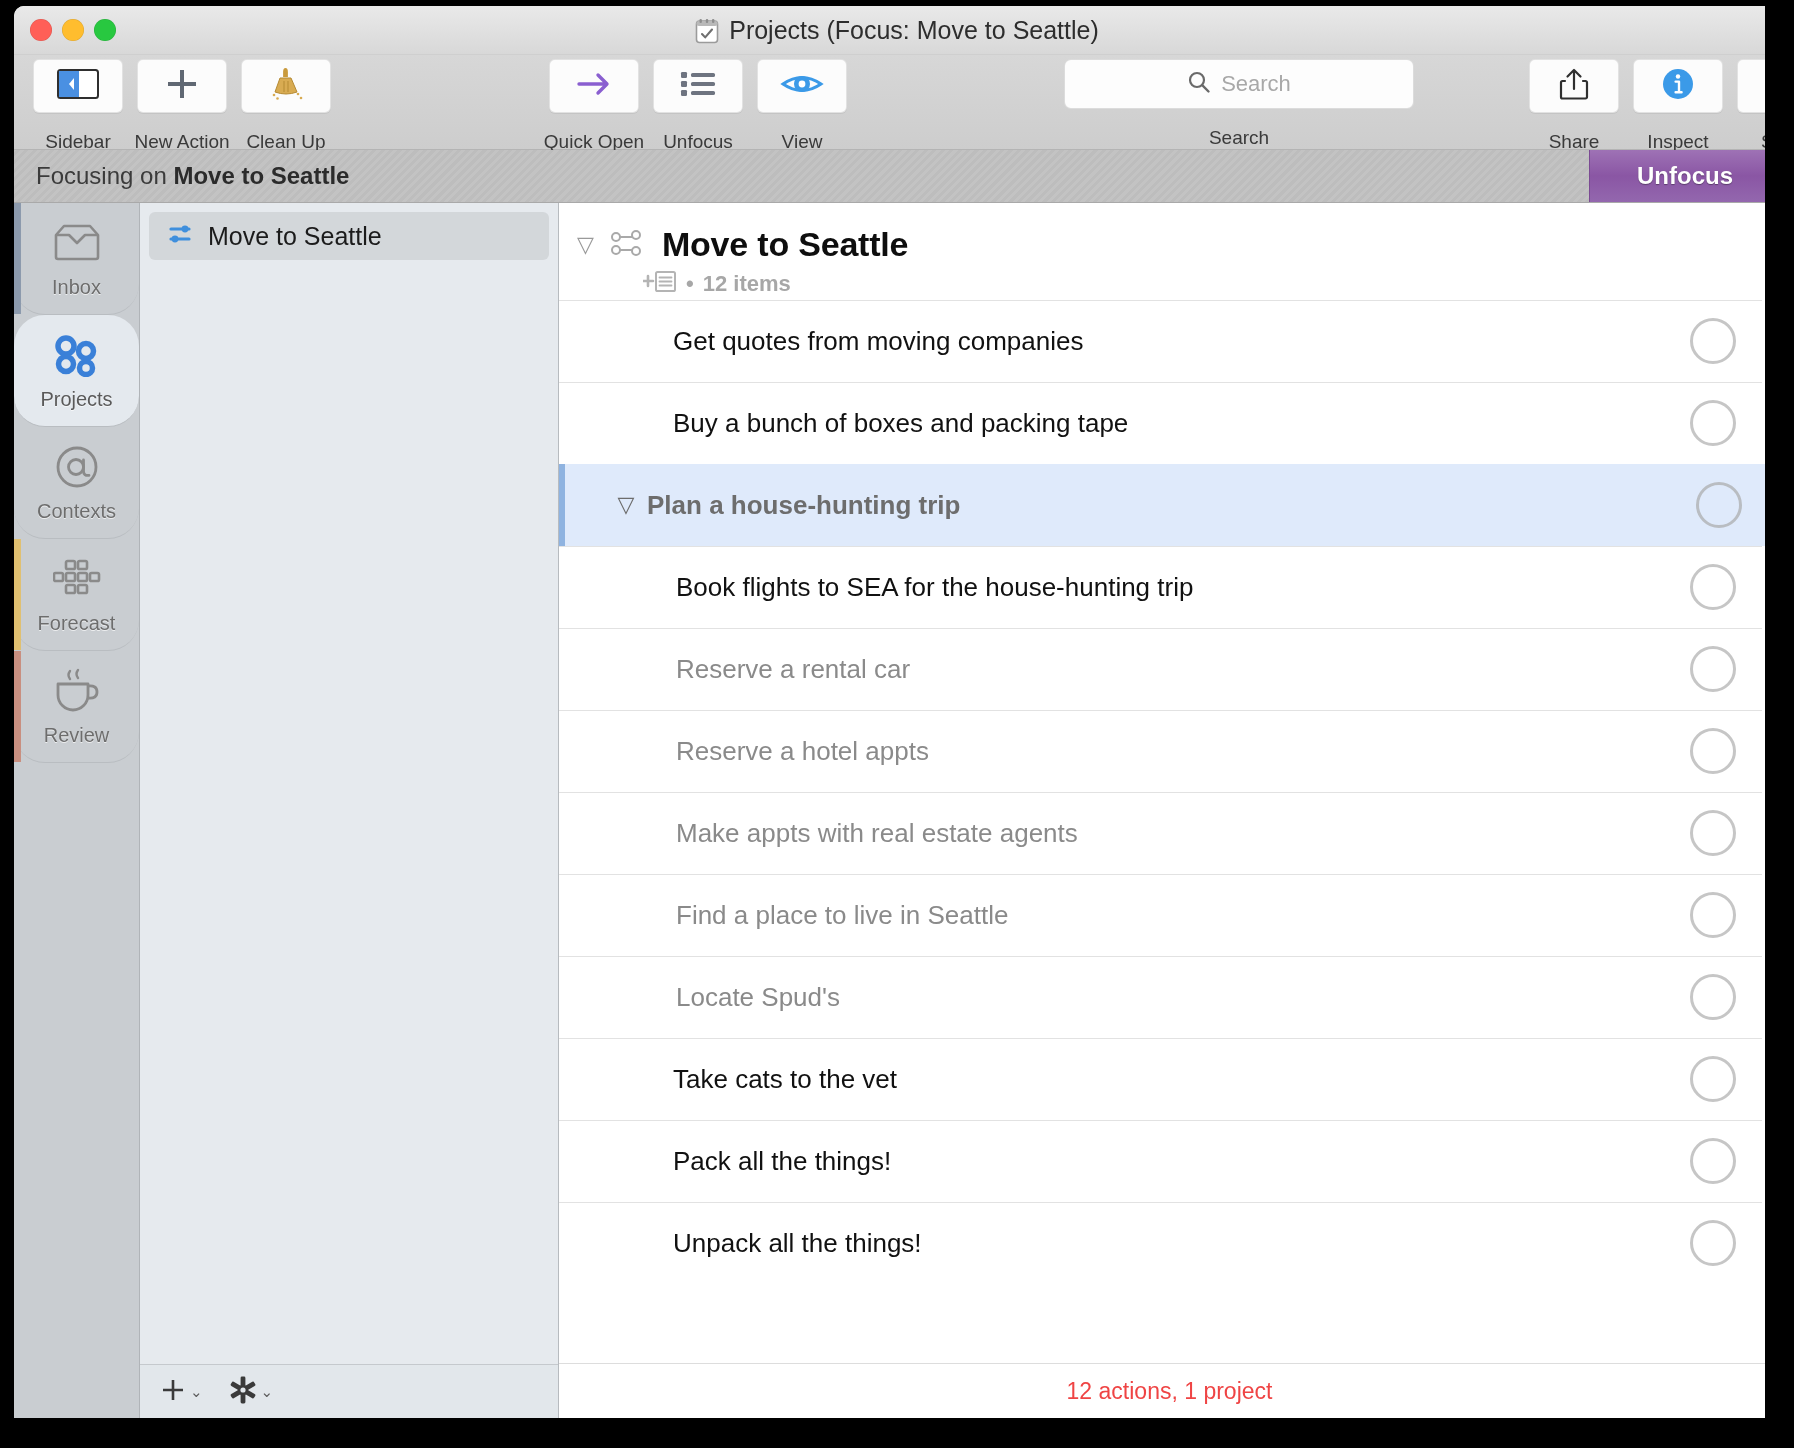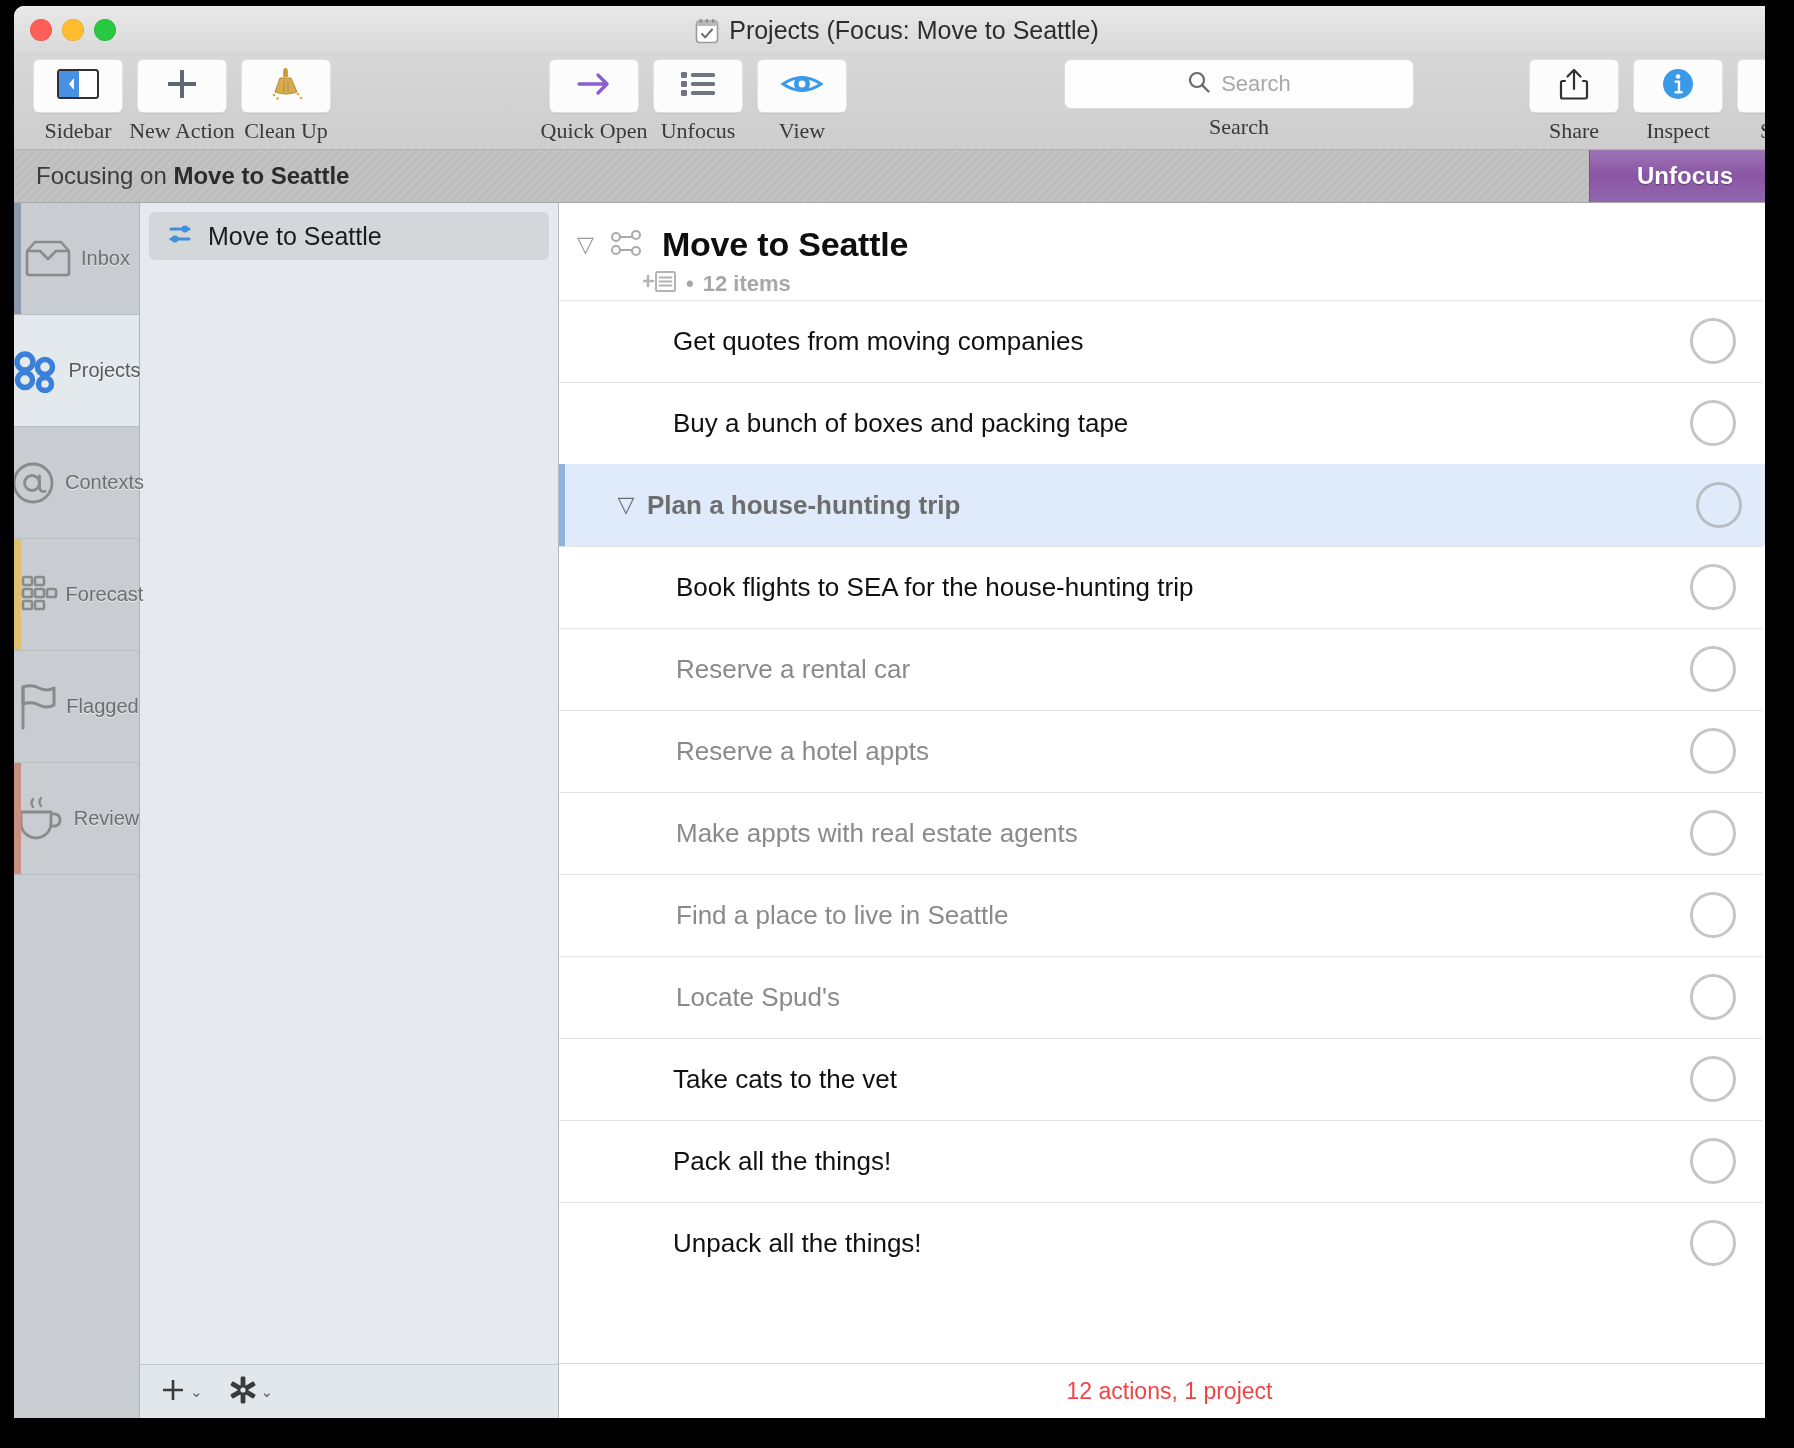--- a/index.html
+++ b/index.html
@@ -94,25 +94,24 @@
     margin-top: 4px;
     background: #fcfcfc;
     border: 1px solid rgba(0,0,0,0.10);
     border-radius: 6px;
     display: flex;
     align-items: center;
     justify-content: center;
     box-shadow: 0 1px 0 rgba(0,0,0,0.06);
   }
   .tblabel {
-    margin-top: 5px;
-    font-size: 22px;
+    margin-top: 18px;
+    font-size: 19px;
     color: #3a3a3a;
     white-space: nowrap;
-    font-family: Liberation Serif, serif;
   }
   .tbsearchwrap { display: flex; flex-direction: column; align-items: center; }
   .searchfield {
     margin-top: 4px;
     width: 348px;
     height: 48px;
     background: #fdfdfd;
     border: 1px solid rgba(0,0,0,0.13);
     border-radius: 7px;
     display: flex;
@@ -173,26 +172,27 @@
     background: #c9cdd1;
     border-right: 1px solid #b0b4b8;
     display: flex;
     flex-direction: column;
   }
   .rail-item {
     position: relative;
     height: 112px;
     flex: 0 0 112px;
     display: flex;
-    flex-direction: row;
+    flex-direction: column;
     align-items: center;
     justify-content: center;
     gap: 8px;
     border-bottom: 1px solid #b9bdc1;
     box-sizing: border-box;
+    border-radius: 31px;
   }
   .rail-item .accent {
     position: absolute;
     left: 0; top: 0; bottom: 0;
     width: 7px;
   }
   .rail-item.selected { background: #e4e9ee; }
   .rail-glyph {
     height: 50px;
     display: flex;
@@ -587,29 +587,20 @@
                 <rect x="25" y="15" width="9" height="8" rx="1.6"></rect>
                 <rect x="37" y="15" width="9" height="8" rx="1.6"></rect>
                 <rect x="13" y="27" width="9" height="8" rx="1.6"></rect>
                 <rect x="25" y="27" width="9" height="8" rx="1.6"></rect>
               </g>
             </svg>
           </span>
           <span class="rail-label">Forecast</span>
         </div>
 
-        <div class="rail-item">
-          <span class="rail-glyph">
-            <svg width="44" height="48" viewBox="0 0 44 48">
-              <path d="M9 45 V4" fill="none" stroke="#8a8a8a" stroke-width="3" stroke-linecap="round"></path>
-              <path d="M9 4 q9 -3 16 1 q8 4 15 0 V22 q-7 4 -15 0 q-7 -4 -16 -1 Z" fill="none" stroke="#8a8a8a" stroke-width="3" stroke-linejoin="round"></path>
-            </svg>
-          </span>
-          <span class="rail-label">Flagged</span>
-        </div>
 
         <div class="rail-item">
           <span class="accent" style="background:#c98f80;"></span>
           <span class="rail-glyph">
             <svg width="52" height="48" viewBox="0 0 52 48">
               <path d="M19 4 q-3 4 0 8 M27 3 q-3 4 0 8" fill="none" stroke="#8a8a8a" stroke-width="2.4" stroke-linecap="round"></path>
               <path d="M7 17 H37 V28 a13 13 0 0 1 -30 0 Z" fill="none" stroke="#8a8a8a" stroke-width="2.8" stroke-linejoin="round"></path>
               <path d="M37 19 q9 -1 9 6 q0 7 -9 6" fill="none" stroke="#8a8a8a" stroke-width="2.8" stroke-linejoin="round"></path>
             </svg>
           </span>

